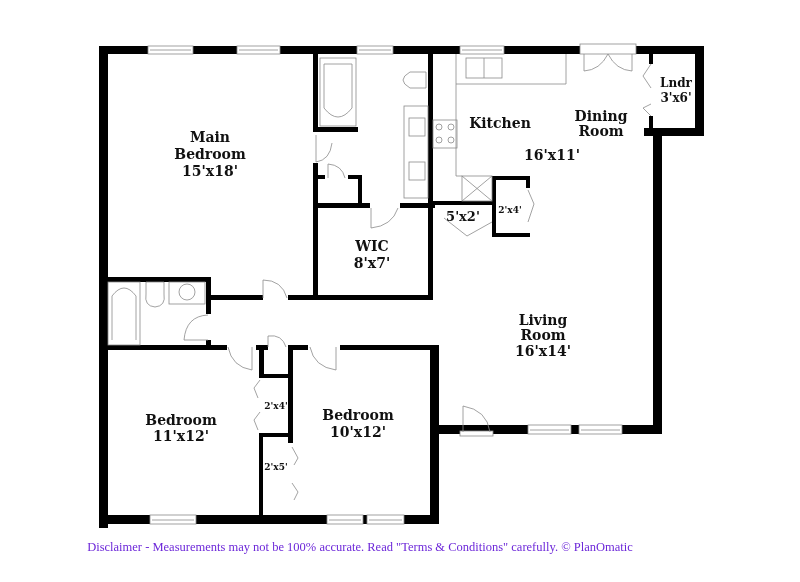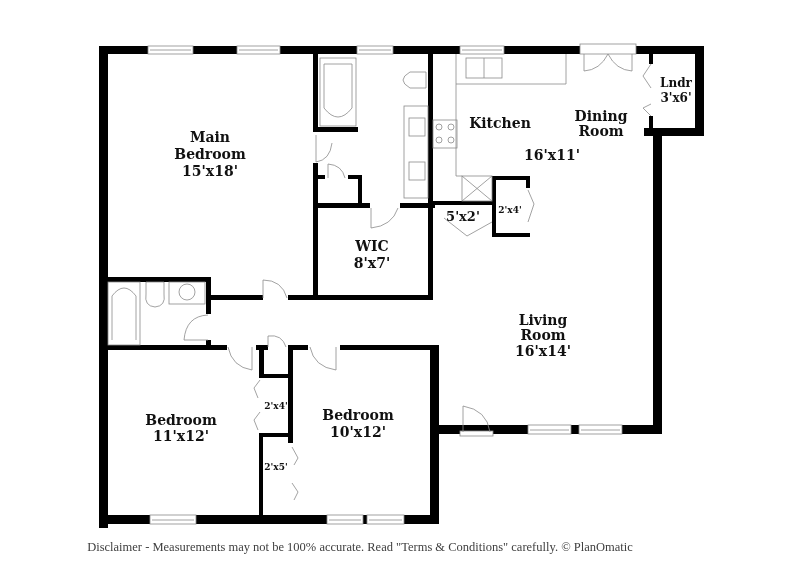--- a/index.html
+++ b/index.html
@@ -5,21 +5,21 @@
   html, body { margin: 0; padding: 0; background: #ffffff; }
   body { width: 800px; height: 582px; position: relative; overflow: hidden; font-family: "DejaVu Serif", "Liberation Serif", serif; }
   #plan { position: absolute; left: 0; top: 0; width: 800px; height: 582px; }
   .wall { fill: #000; }
   .fix { fill: none; stroke: #8a8a8a; stroke-width: 0.8; }
   .win { fill: #fff; stroke: #8a8a8a; stroke-width: 0.8; }
   .door { fill: none; stroke: #8a8a8a; stroke-width: 0.8; }
   .lbl { font-family: "DejaVu Serif", "Liberation Serif", serif; font-weight: bold; fill: #111; text-anchor: middle; }
   .lbl-lg { font-size: 14px; }
   .lbl-sm { font-size: 9px; }
-  .disclaimer { position: absolute; left: 0; width: 720px; top: 540px; text-align: center; font-family: "Liberation Serif", "DejaVu Serif", serif; font-size: 12.5px; color: #404040; }
+  .disclaimer { position: absolute; left: 0; width: 720px; top: 540px; text-align: center; font-family: "Liberation Serif", "DejaVu Serif", serif; font-size: 12.5px; color: #6d28d9; }
 </style>
 </head>
 <body>
 
 <svg id="plan" viewBox="0 0 800 582" xmlns="http://www.w3.org/2000/svg">
 
   <g>
 
     <rect class="wall" x="99" y="46" width="545" height="8"></rect>
 

